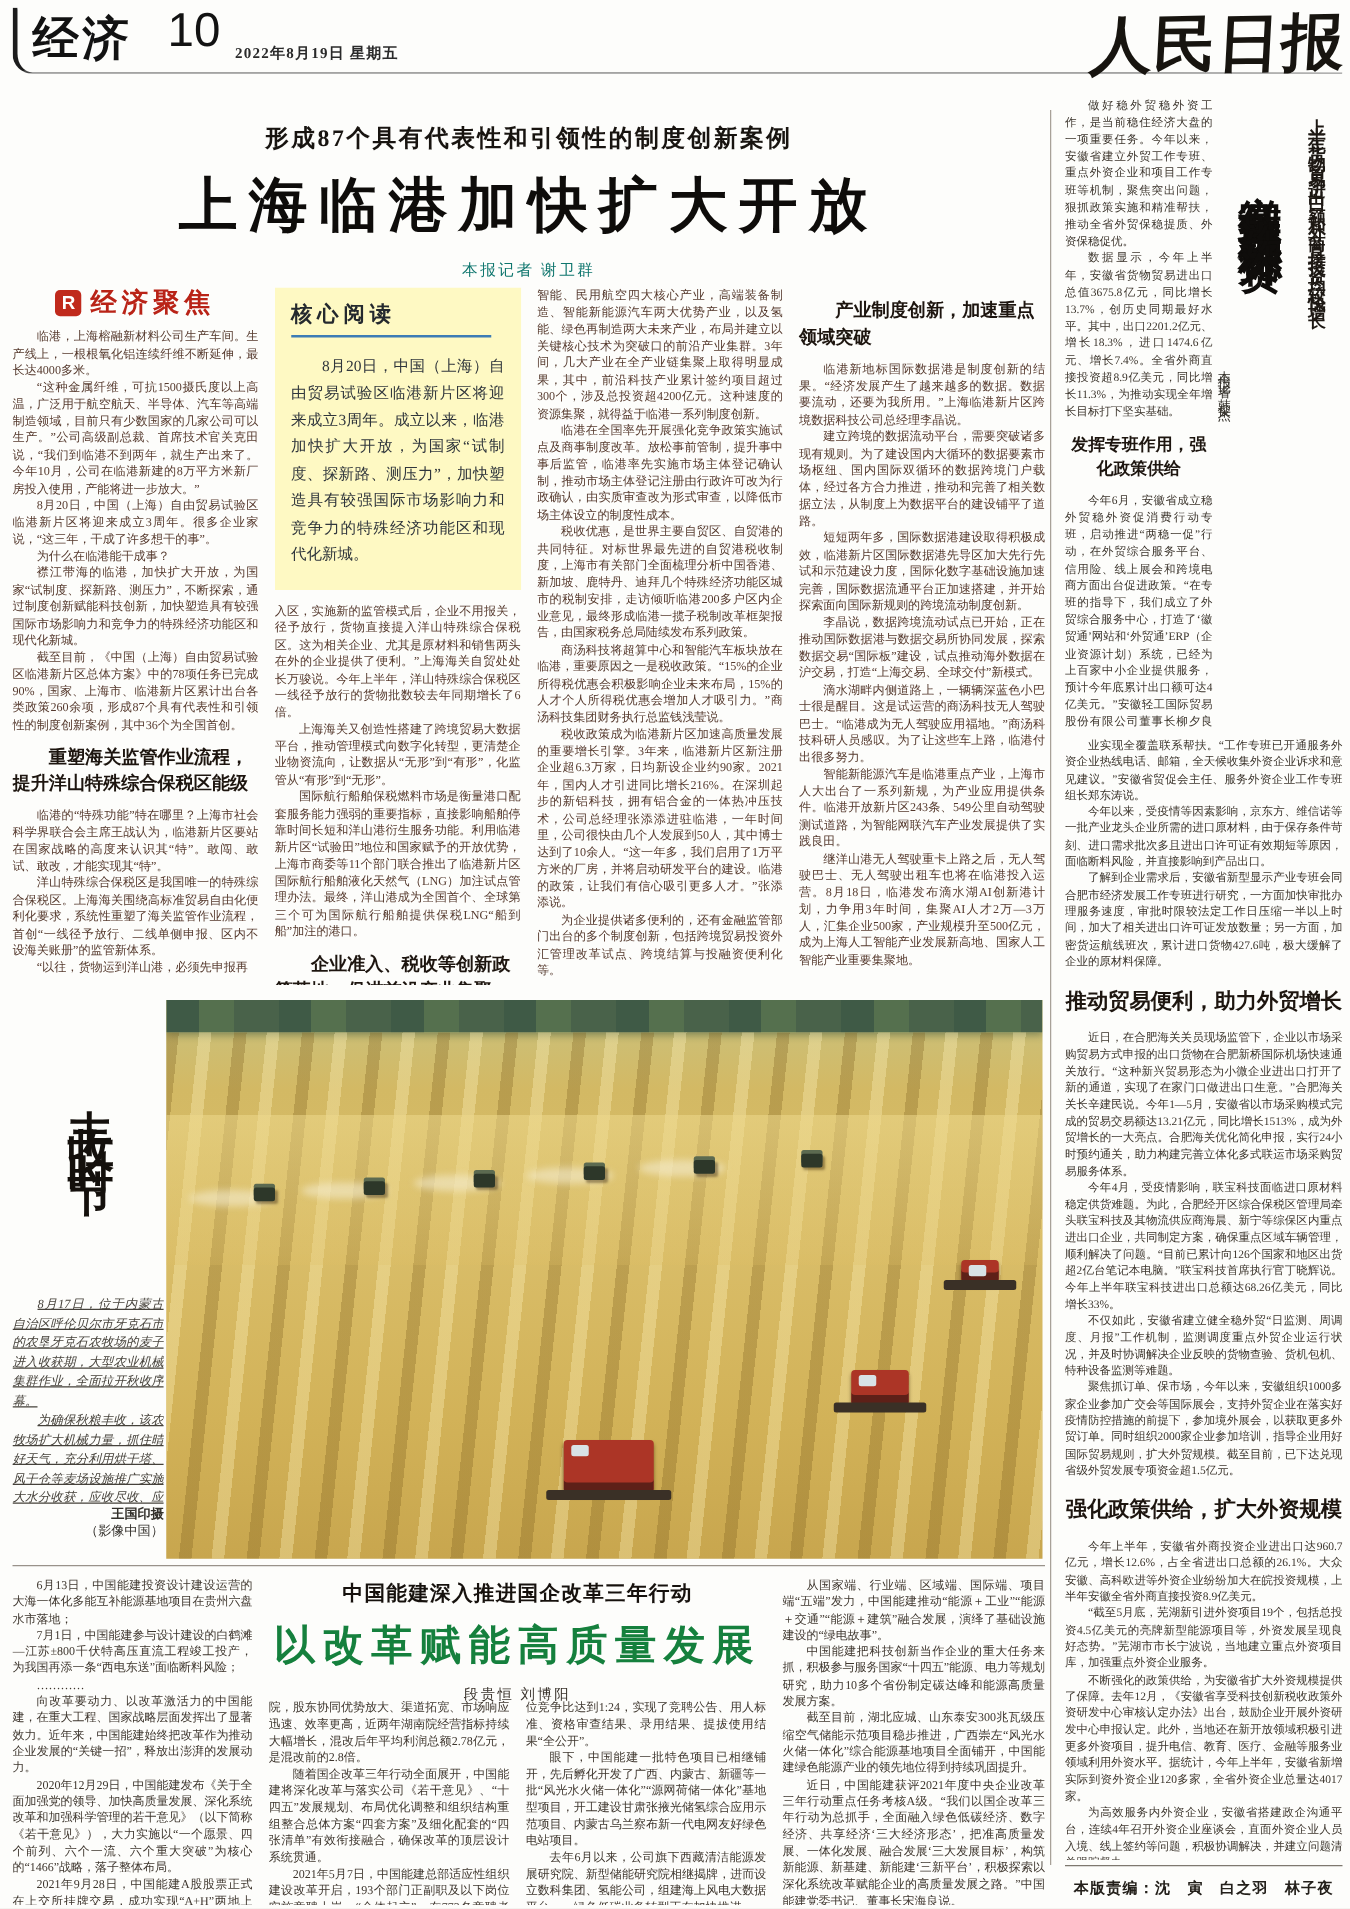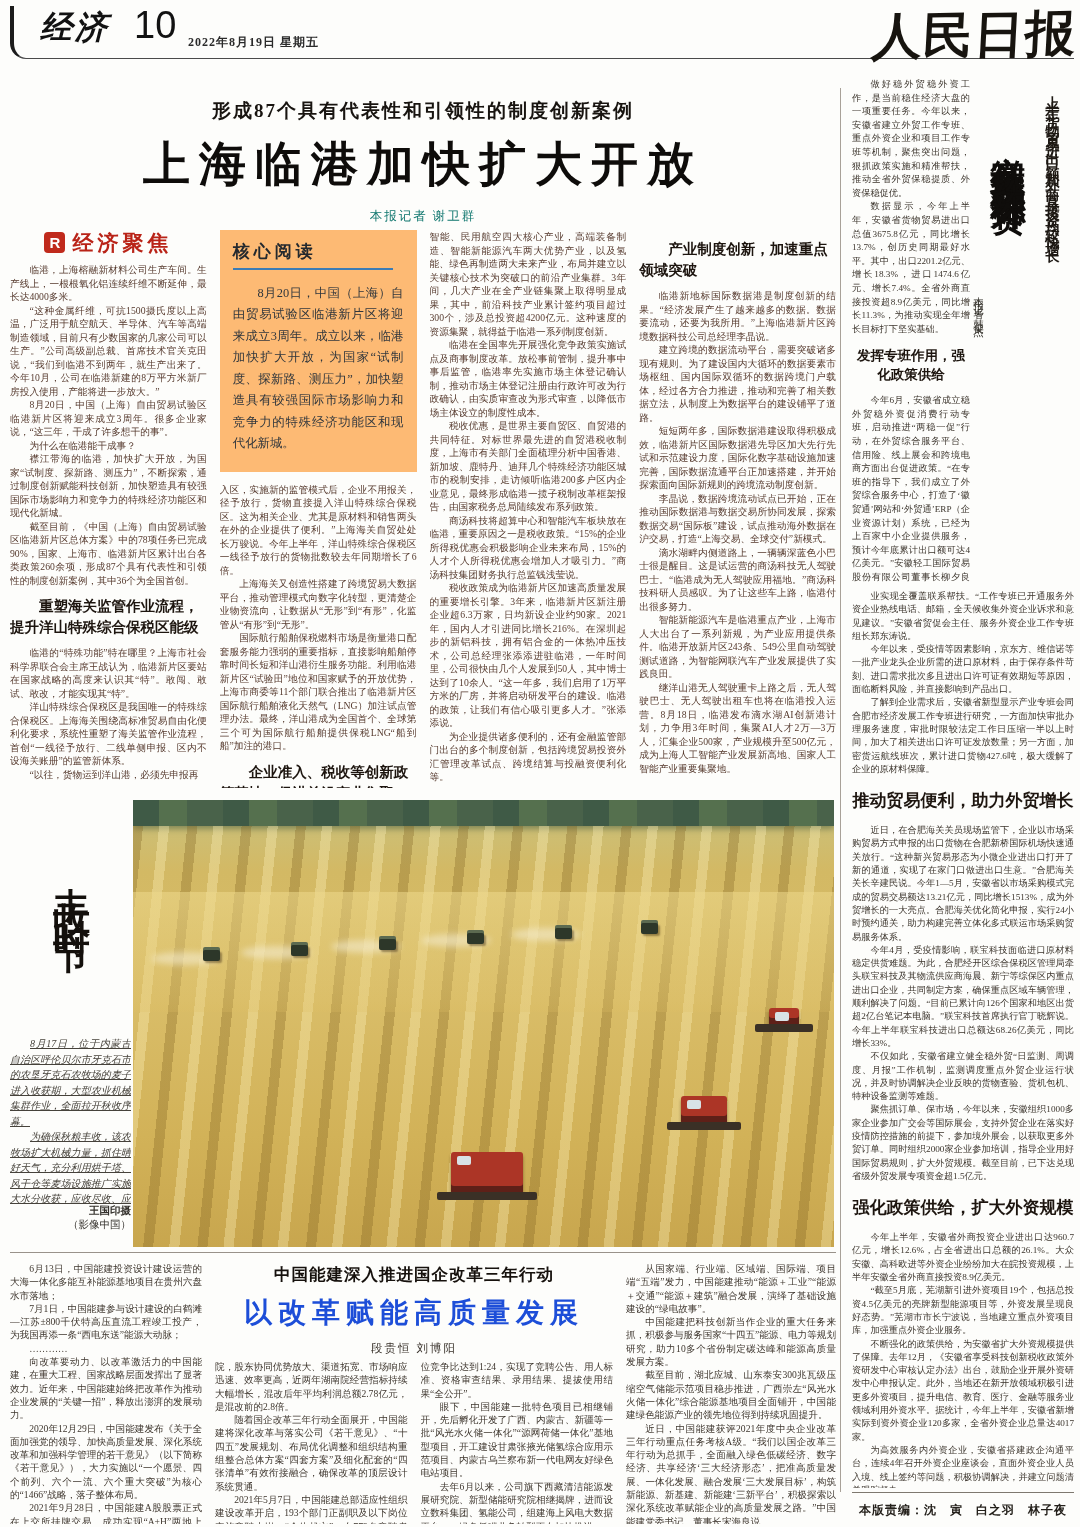--- a/index.html
+++ b/index.html
@@ -3,22 +3,22 @@
 <meta charset="utf-8">
 <style>
   html,body{margin:0;padding:0;background:#e8e6e0;}
   #page{position:relative;width:1080px;height:1527px;margin:0 auto;background:#fdfdfb;
         font-family:"Liberation Serif",serif;color:#3e362f;overflow:hidden;}
 
   
   .hdr-frame{position:absolute;left:10px;top:6px;width:1060px;height:52px;
              border-left:4px solid #1c1c1c;border-bottom:1.5px solid #4a4a4a;
              border-bottom-left-radius:16px;}
-  .hdr-section{position:absolute;left:40px;top:6px;font-family:"Liberation Sans",sans-serif;
-               font-weight:bold;font-size:32px;color:#121212;letter-spacing:3px;font-style:italic;}
+  .hdr-section{position:absolute;left:26px;top:6px;font-family:"Liberation Sans",sans-serif;
+               font-weight:bold;font-size:37px;color:#121212;letter-spacing:3px;}
   .hdr-page{position:absolute;left:134px;top:4px;font-family:"Liberation Sans",sans-serif;
             font-size:38px;color:#121212;}
   .hdr-date{position:absolute;left:188px;top:34px;font-size:12px;font-weight:bold;color:#2a2a2a;letter-spacing:1px;}
   .masthead{position:absolute;right:4px;top:0px;font-family:"DejaVu Serif",serif;
             font-weight:900;font-size:50px;color:#17140f;transform:skewX(-4deg) rotate(-1deg);
             letter-spacing:1px;line-height:70px;}
 
   
   .lg-head{position:absolute;left:10px;top:92px;width:826px;text-align:center;}
   .lg-kicker{font-size:19px;font-weight:bold;color:#181410;letter-spacing:2px;margin:6px 0 12px;}
@@ -33,21 +33,21 @@
   .sub{font-family:"Liberation Sans",sans-serif;font-weight:bold;font-size:14.5px;
        line-height:21px;color:#1d150f;margin:9px 0 8px;text-indent:2em;text-align:left;}
   .sub.ctr{text-align:center;text-indent:0;}
 
   .badge{display:flex;align-items:center;justify-content:center;gap:7px;margin:2px 0 10px;}
   .badge-ico{width:21px;height:21px;background:#c02a1c;color:#fff;border-radius:4px;
              font:bold 15px/21px "Liberation Sans",sans-serif;text-align:center;}
   .badge-label{font-family:"Liberation Sans",sans-serif;font-weight:bold;font-size:21px;
                color:#b92317;letter-spacing:4px;}
 
-  .core{background:#fdba74;padding:15px 13px 17px;margin-bottom:11px;}
+  .core{background:#fef9c3;padding:15px 13px 17px;margin-bottom:11px;}
   .core-title{font-family:"Liberation Sans",sans-serif;font-weight:bold;font-size:17px;
               color:#24292e;letter-spacing:4px;}
   .core-rule{width:160px;height:2px;background:#3c7cb5;margin:9px 0 13px;}
   .core-text{font-size:12.4px;line-height:21.5px;text-indent:2em;text-align:justify;color:#30363c;margin:0;}
 
   
   .harvest-col{position:absolute;left:10px;top:800px;width:121px;height:447px;}
   .harvest-title{position:absolute;left:36px;top:58px;writing-mode:vertical-rl;
                  font-weight:900;font-size:37px;letter-spacing:16px;color:#14100c;
                  font-family:"Liberation Serif",serif;}
@@ -83,22 +83,22 @@
   .rule-h{position:absolute;left:10px;top:1252px;width:826px;height:1px;background:#99928a;}
   .rule-v{position:absolute;left:840px;top:88px;width:1px;height:1404px;background:#a8a198;}
 
   
   .nj{position:absolute;left:10px;top:1262px;width:826px;height:262px;display:flex;gap:13px;overflow:hidden;}
   .nj .col{color:#3e362e;font-size:9.6px;line-height:13.3px;}
   .nj-col1{width:192px;flex:none;}
   .nj-mid{width:398px;flex:none;display:flex;flex-direction:column;}
   .nj-head{text-align:center;height:94px;flex:none;}
   .nj-kicker{font-size:16.5px;font-weight:bold;color:#16110d;letter-spacing:1px;margin-top:2px;}
-  .nj-title{font-family:"Liberation Serif",serif;font-weight:900;font-size:28px;
-            letter-spacing:6px;color:#1d4ed8;margin-top:8px;}
+  .nj-title{font-family:"Liberation Serif",serif;font-weight:900;font-size:33px;
+            letter-spacing:6px;color:#15803d;margin-top:8px;}
   .nj-byline{font-size:11.5px;color:#3a332c;margin-top:9px;letter-spacing:2px;}
   .nj-midcols{display:flex;gap:13px;height:164px;overflow:hidden;margin-top:4px;}
   .nj-col4{flex:1 1 0;}
 
   
   .ah{position:absolute;left:852px;top:74px;width:222px;height:1418px;}
   .ah-intro{position:absolute;left:0;top:4px;width:118px;height:508px;overflow:hidden;
             font-size:9.2px;line-height:13.6px;text-align:justify;color:#3c352d;}
   .ah-intro .para{margin:0;text-indent:2em;}
   .ah-intro .sub{font-size:13.5px;line-height:19px;text-align:center;text-indent:0;margin:10px 0;}
@@ -220,21 +220,21 @@
     <div class="combine-red" style="left:548px;top:296px;width:46px;height:28px;"></div>
     <div class="combine-red" style="left:636px;top:208px;width:30px;height:18px;"></div>
   </div>
 
   <div class="rule-h"></div>
   <div class="rule-v"></div>
 
   <div class="nj">
     <div class="col nj-col1">
         <p class="para">6月13日，中国能建投资设计建设运营的大海一体化多能互补能源基地项目在贵州六盘水市落地；</p>
-        <p class="para">7月1日，中国能建参与设计建设的白鹤滩—江苏±800千伏特高压直流工程竣工投产，为我国再添一条“西电东送”能源大动脉；</p>
+        <p class="para">7月1日，中国能建参与设计建设的白鹤滩—江苏±800千伏特高压直流工程竣工投产，为我国再添一条“西电东送”面临断料风险；</p>
         <p class="para">…………</p>
         <p class="para">向改革要动力、以改革激活力的中国能建，在重大工程、国家战略层面发挥出了显著效力。近年来，中国能建始终把改革作为推动企业发展的“关键一招”，释放出澎湃的发展动力。</p>
         <p class="para">2020年12月29日，中国能建发布《关于全面加强党的领导、加快高质量发展、深化系统改革和加强科学管理的若干意见》（以下简称《若干意见》），大力实施以“一个愿景、四个前列、六个一流、六个重大突破”为核心的“1466”战略，落子整体布局。</p>
         <p class="para">2021年9月28日，中国能建A股股票正式在上交所挂牌交易，成功实现“A+H”两地上市。也是在2021年，国企混改在中国能建湖南省电力设计院结出硕果。混改后的湖南</p>
       </div>
     <div class="nj-mid">
       <div class="nj-head">
         <div class="nj-kicker">中国能建深入推进国企改革三年行动</div>
         <div class="nj-title">以改革赋能高质量发展</div>
         <div class="nj-byline">段贵恒  刘博阳</div>

